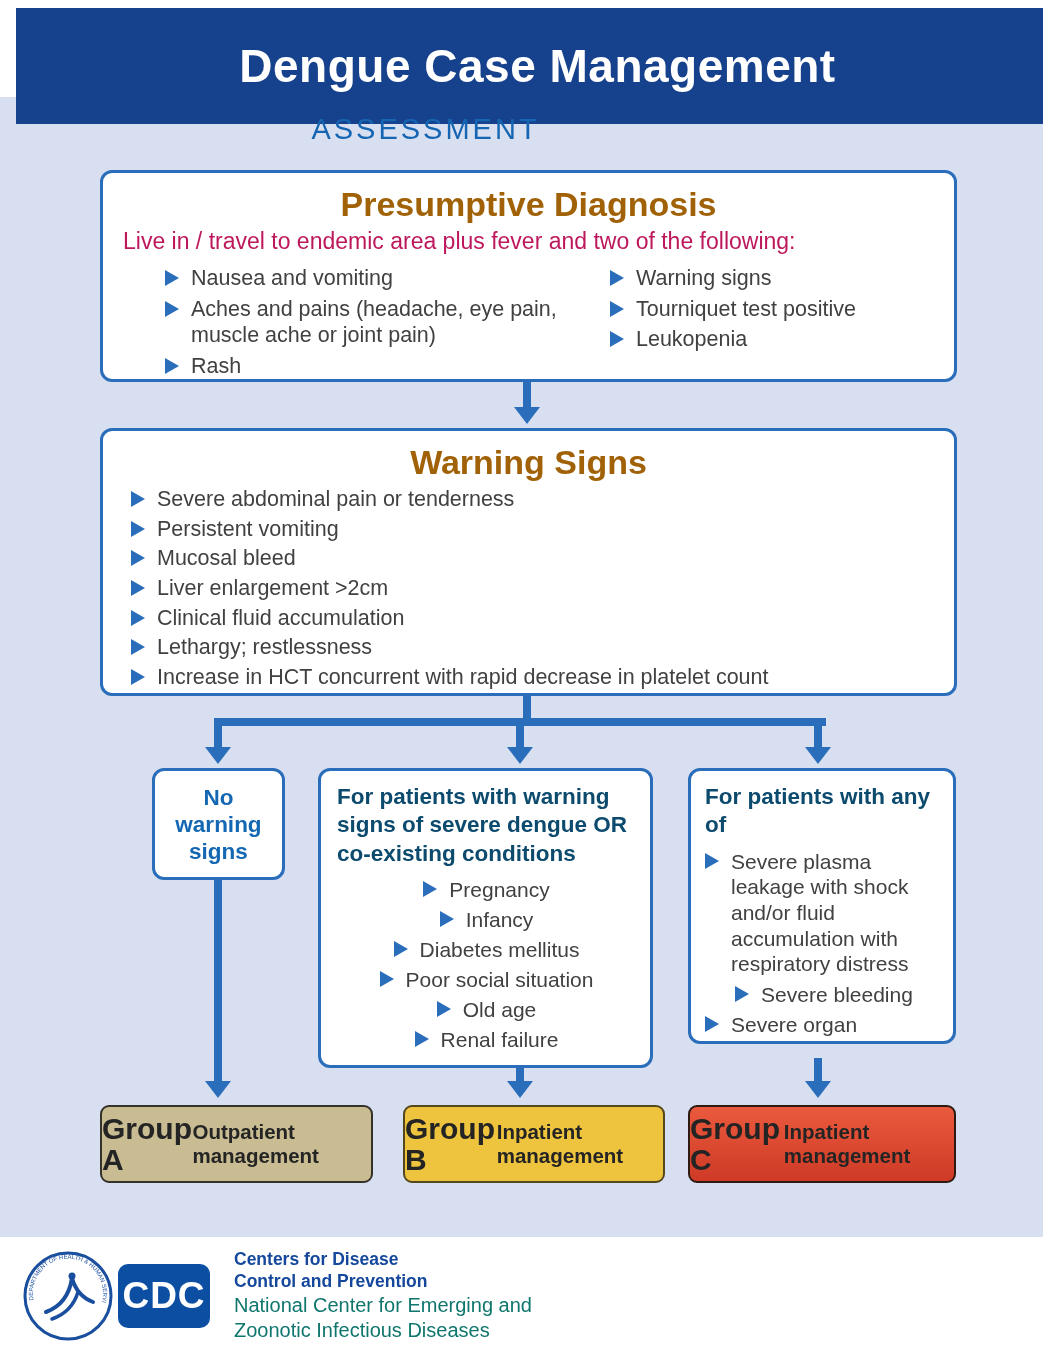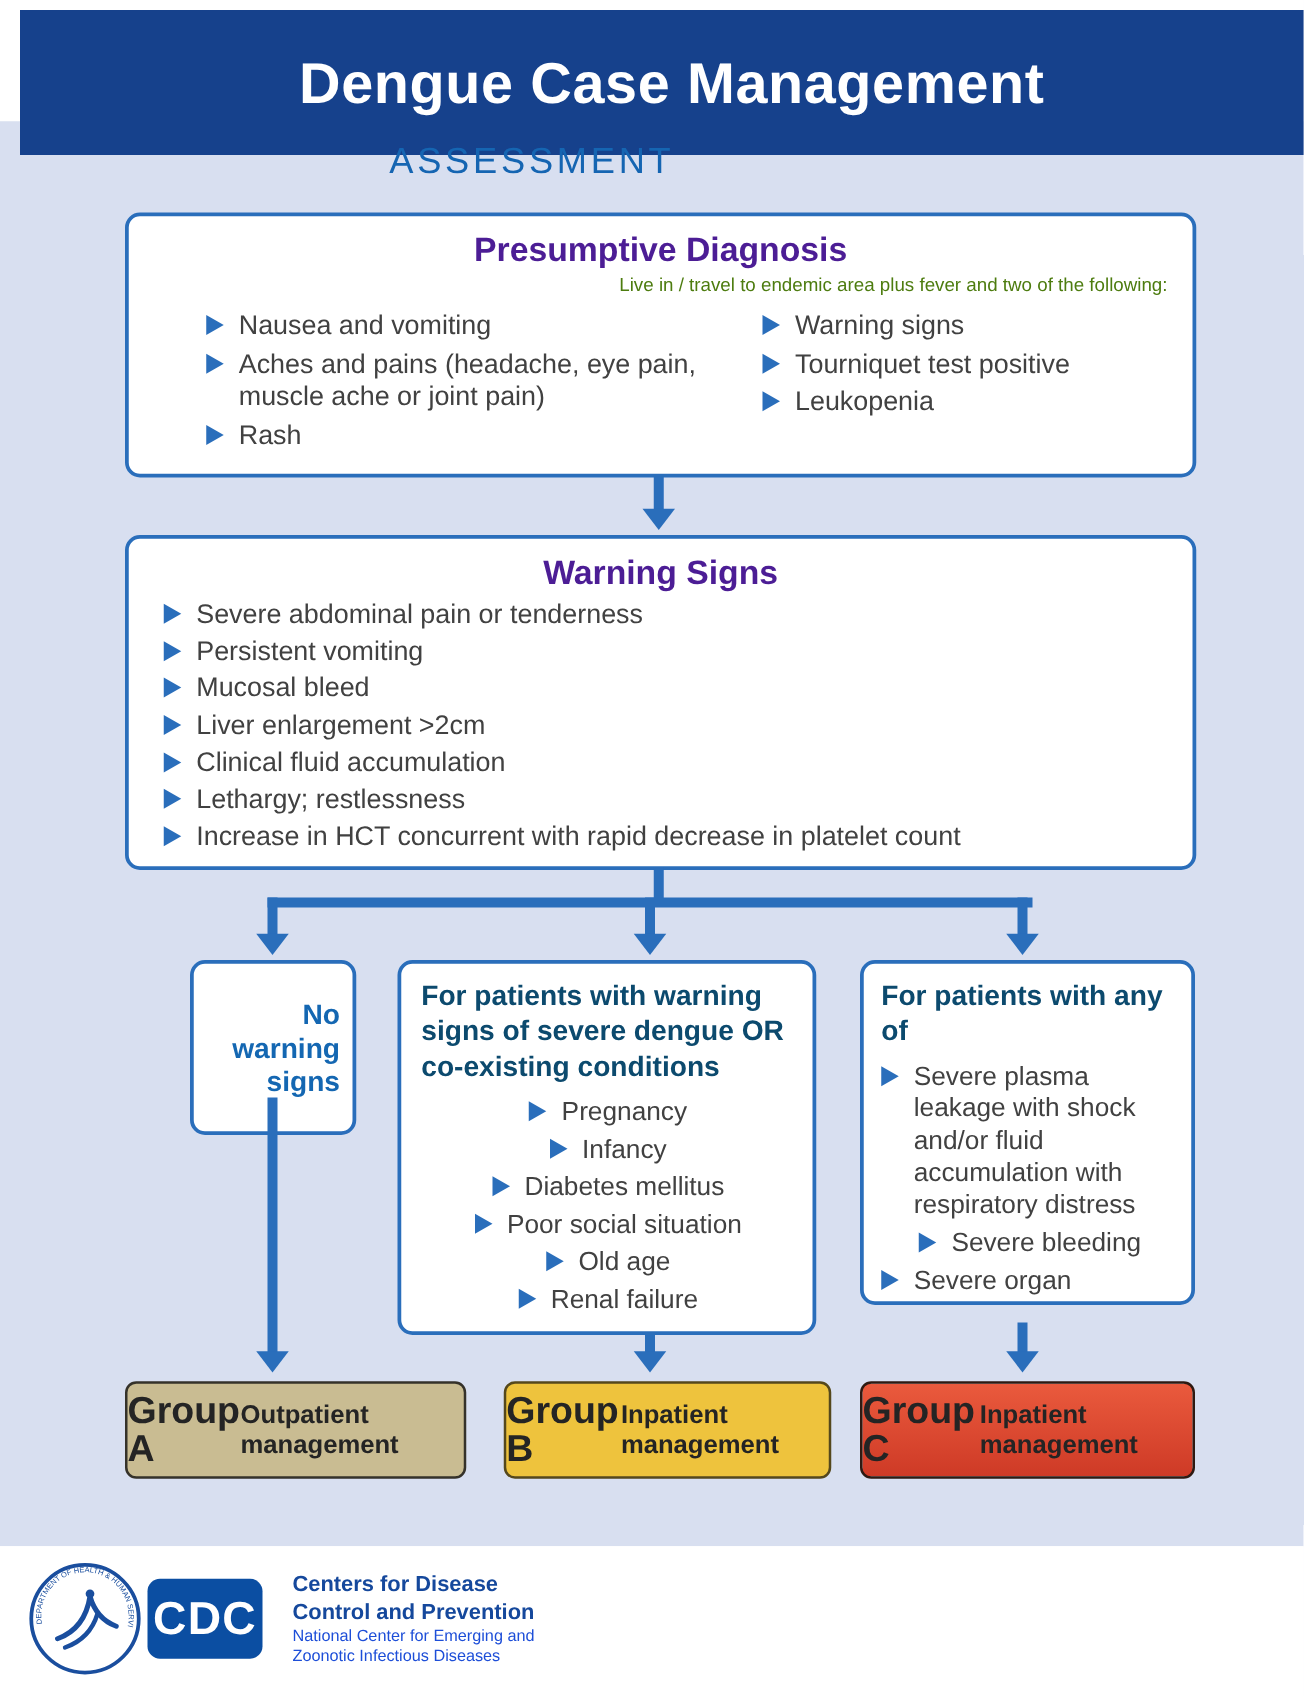--- a/index.html
+++ b/index.html
@@ -17,41 +17,41 @@
 
   .assessment {
     position:absolute; left:0; top:113px; width:851px; text-align:center;
     color:#1565b2; font-size:29px; font-weight:normal; letter-spacing:3px;
   }
 
   .box {
     position:absolute; background:#ffffff; border:3.5px solid #2a6ebb;
     border-radius:12px; box-sizing:border-box; overflow:hidden;
   }
-  .box-title { text-align:center; color:#4c1d95; font-size:27px; font-weight:bold; margin:4px 0 4px; }
-  .intro { text-align:right; color:#4d7c0f; font-size:15px; margin:0 0 10px; }
+  .box-title { text-align:center; color:#a16207; font-size:34px; font-weight:bold; margin:4px 0 4px; }
+  .intro { text-align:left; color:#be185d; font-size:23px; margin:0 0 10px; }
 
   #presumptive { left:100px; top:170px; width:857px; height:212px; padding:8px 20px; }
   .cols { display:flex; padding-left:42px; }
   .col-left { width:445px; }
   .col-right { flex:1; }
 
   .b-row { display:flex; margin-bottom:4px; color:#414141; font-size:21.5px; line-height:1.24; }
   .tri {
     width:0; height:0; flex-shrink:0;
     border-top:8px solid transparent; border-bottom:8px solid transparent;
     border-left:14px solid #2a6ebb; margin:5px 12px 0 0;
   }
 
   #warning { left:100px; top:428px; width:857px; height:268px; padding:8px 28px; }
   #warning .b-row { margin-bottom:3px; }
 
   #branch1 {
-    left:152px; top:768px; width:133px; height:140px;
-    display:flex; align-items:center; justify-content:center; text-align:right;
+    left:152px; top:768px; width:133px; height:112px;
+    display:flex; align-items:center; justify-content:center; text-align:center;
     padding:0 10px;
   }
   .branch-title-c { color:#1467b2; font-weight:bold; font-size:22.5px; line-height:1.2; }
 
   #branch2 { left:318px; top:768px; width:335px; height:300px; padding:12px 14px 8px 16px; }
   #branch3 { left:688px; top:768px; width:268px; height:276px; padding:12px 10px 8px 14px; }
   .branch-title {
     color:#0c4a6e; font-weight:bold; font-size:22.5px; line-height:1.26; margin:0 0 9px;
   }
   .branch-box .b-row { font-size:21px; margin-bottom:4px;justify-content:center; }
@@ -78,21 +78,21 @@
 
   .footer { position:absolute; left:0; top:1237px; width:1043px; height:120px; background:#ffffff; }
   .logo-row { position:absolute; left:22px; top:12px; display:flex; align-items:center; }
   .cdc-box {
     width:92px; height:64px; background:#0b4ea2; border-radius:10px;
     display:flex; align-items:center; justify-content:center;
     color:#ffffff; font-weight:bold; font-size:37px; letter-spacing:1px; margin-left:4px;
   }
   .footer-text { margin-left:24px; }
   .org-line { color:#15489c; font-weight:bold; font-size:17.5px; line-height:1.25; }
-  .center-line { color:#1d4ed8; font-size:13px; line-height:1.25; }
+  .center-line { color:#0f766e; font-size:20px; line-height:1.25; }
 </style>
 </head>
 <body>
 
 <div class="page">
   <div class="bg-mid"></div>
 
   <div class="header">
     <div class="h-title">Dengue Case Management</div>
   </div>

